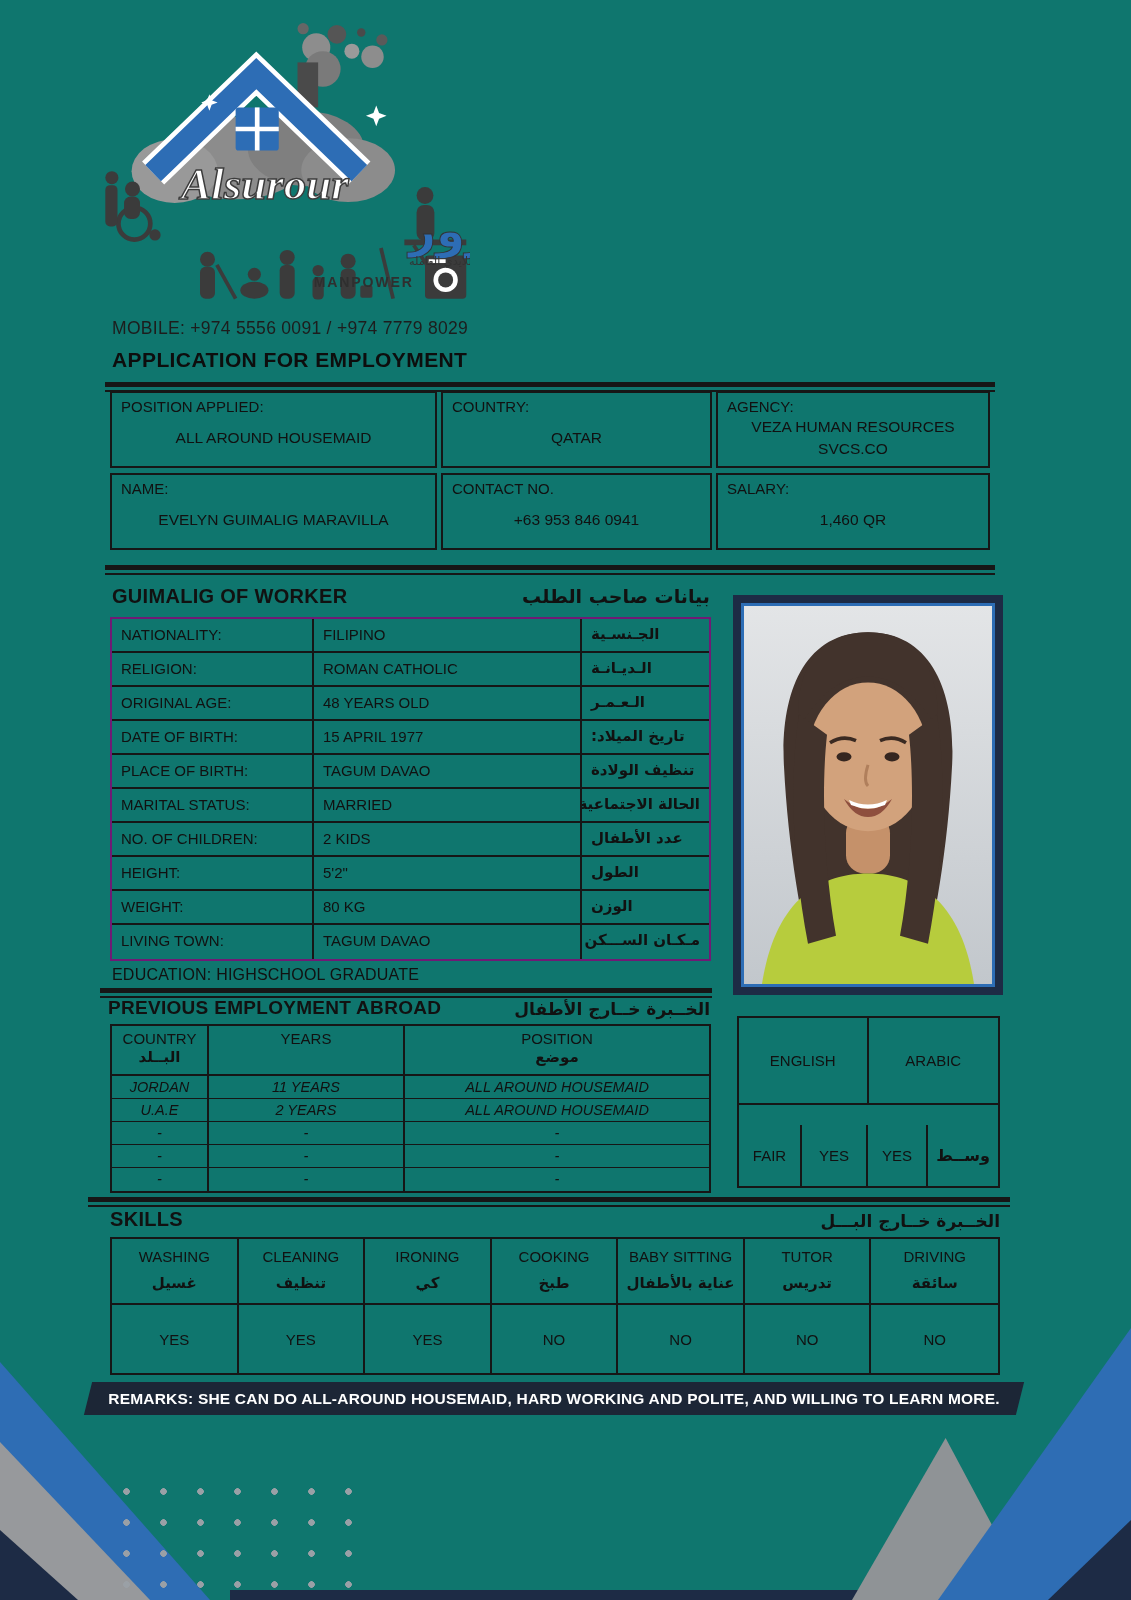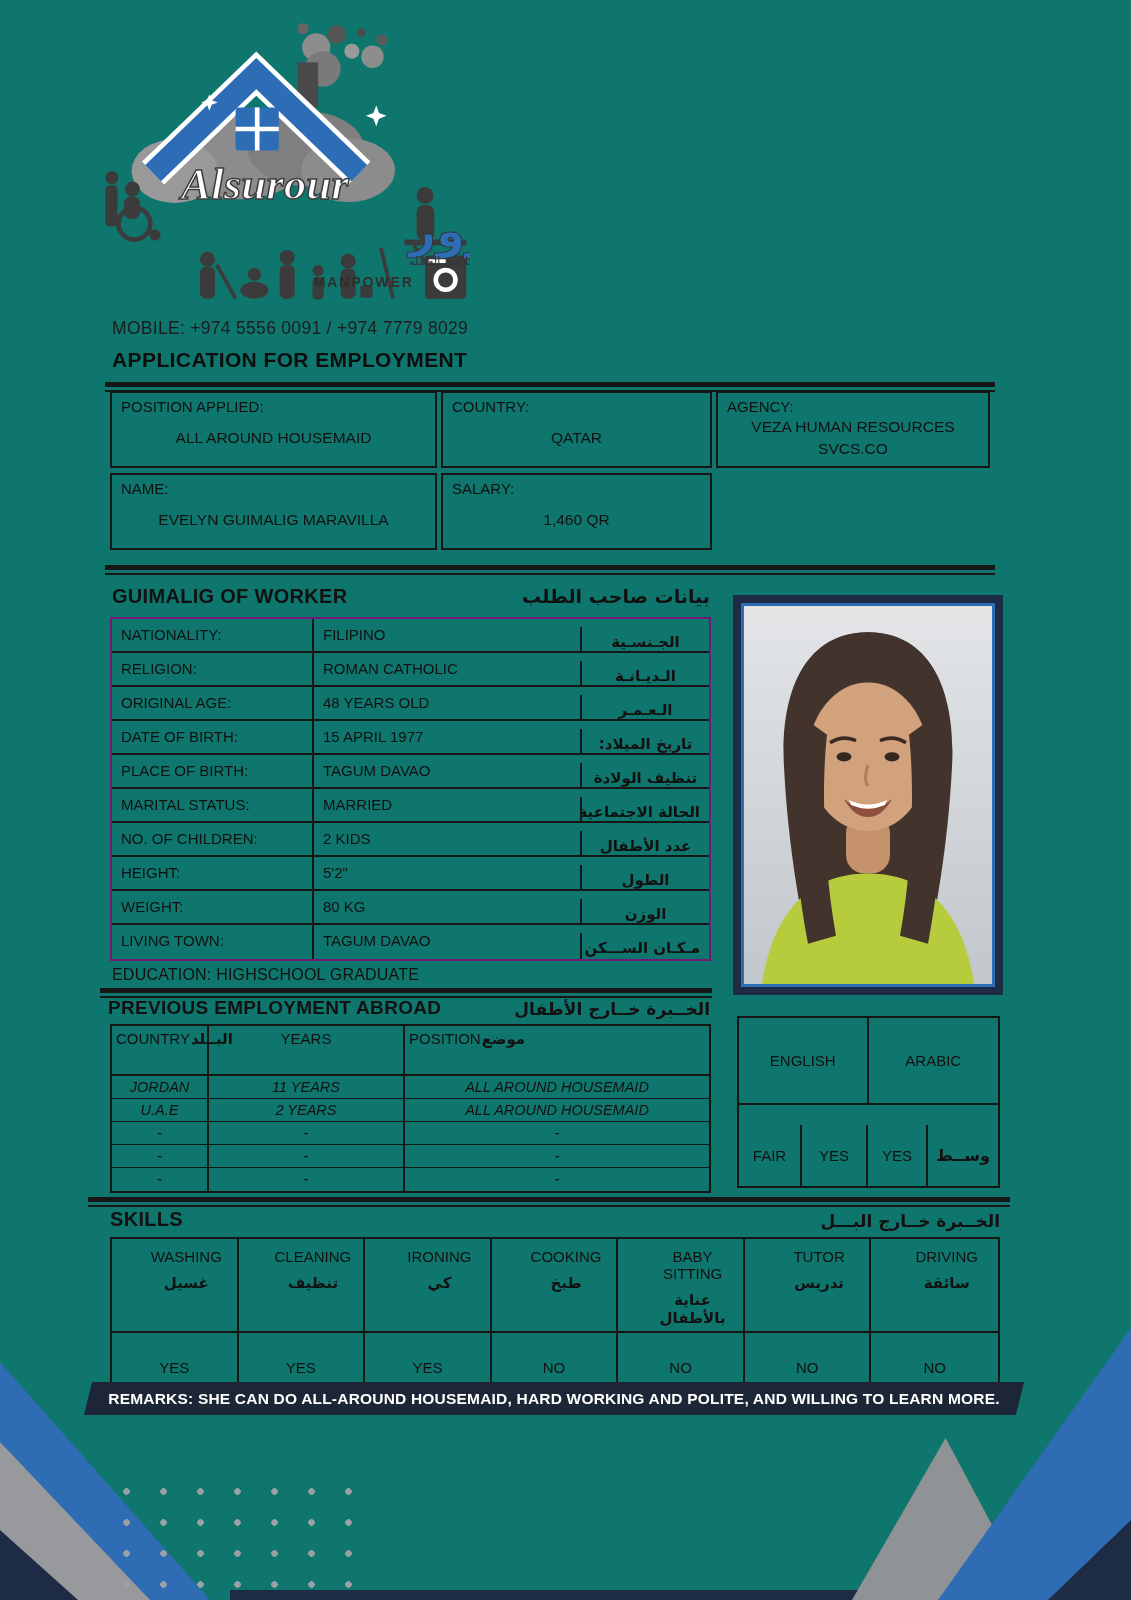--- a/index.html
+++ b/index.html
@@ -30,35 +30,35 @@
   .cell .val { flex:1; display:flex; flex-direction:column; align-items:center; justify-content:center; font-size:15.5px; text-align:center; line-height:1.45; }
 
   
   .det-title { position:absolute; left:112px; top:585px; font-size:20px; font-weight:800; letter-spacing:.3px; }
   .det-title-ar { position:absolute; left:440px; top:585px; width:270px; text-align:right; font-size:19px; font-weight:bold; }
   .dettable { position:absolute; left:110px; top:617px; width:601px; border:2px solid #701a75; }
   .drow { display:grid; grid-template-columns:200px 268px 129px; height:34px; border-bottom:2px solid #161616; }
   .drow:last-child { border-bottom:none; }
   .drow > div { padding:7px 9px; font-size:15px; overflow:hidden; white-space:nowrap; }
   .drow .dval { border-left:2px solid #161616; }
-  .drow .dar  { border-left:2px solid #161616; text-align:center; font-weight:bold; font-size:15px; padding-top:6px;margin-top:8px; }
+  .drow .dar  { border-left:2px solid #161616; text-align:left; font-weight:bold; font-size:15px; padding-top:6px; }
   .education { position:absolute; left:112px; top:966px; font-size:16px; letter-spacing:.2px; }
 
   
   .photo { position:absolute; left:733px; top:595px; width:270px; height:400px; border:8px solid #1d2b45; background:#1d2b45; }
   .photo-inner { width:100%; height:100%; border:3px solid #2d6db5; overflow:hidden; }
   .photo-inner svg { width:100%; height:100%; display:block; }
 
   
   .prev-title { position:absolute; left:108px; top:997px; font-size:19px; font-weight:800; letter-spacing:.3px; }
   .prev-title-ar { position:absolute; left:470px; top:999px; width:240px; text-align:right; font-size:17px; font-weight:bold; }
   .emptable { position:absolute; left:110px; top:1024px; width:601px; border:2px solid #161616; }
   .emp-head { display:grid; grid-template-columns:95px 196px 306px; border-bottom:2px solid #161616; min-height:50px; }
   .emp-head > div { padding:4px 4px 2px; text-align:center; font-size:15px; }
-  .emp-head .chh { display:flex; gap:1px; }
+  .emp-head .chh { display:flex; flex-direction:column; gap:1px; }
   .emp-head .ehar { font-weight:bold; font-size:15px; }
   .emp-head .cb, .emp-row .cb { border-left:2px solid #161616; }
   .emp-row { display:grid; grid-template-columns:95px 196px 306px; height:23px; border-bottom:1.5px solid #161616;font-style:italic; }
   .emp-row:last-child { border-bottom:none; }
   .emp-row > div { text-align:center; font-size:14.5px; padding-top:3px; }
 
   
   .langtable { position:absolute; left:737px; top:1016px; width:263px; height:172px; border:2.5px solid #161616; display:grid; grid-template-rows:85px 1fr; }
   .lt-top { display:grid; grid-template-columns:1fr 1fr; }
   .lt-top > div { display:flex; align-items:center; justify-content:center; font-size:15px; }
@@ -66,21 +66,21 @@
   .lt-bottom { display:grid; grid-template-columns:63px 66px 60px 1fr; border-top:2.5px solid #161616; }
   .lt-bottom > div { display:flex; align-items:center; justify-content:center; font-size:15px;margin-top:20px; }
   .lt-bottom > div:not(:last-child) { border-right:2.5px solid #161616; }
   .lt-bottom .lar { font-weight:bold; font-size:16px; }
 
   
   .skills-title { position:absolute; left:110px; top:1208px; font-size:20px; font-weight:800; letter-spacing:.3px; }
   .skills-title-ar { position:absolute; left:660px; top:1211px; width:340px; text-align:right; font-size:17px; font-weight:bold; }
   .skilltable { position:absolute; left:110px; top:1237px; width:890px; border:2.5px solid #161616; }
   .sk-head { display:grid; grid-template-columns:repeat(7,1fr); border-bottom:2px solid #161616; }
-  .sk-head > div { min-height:64px; padding:9px 4px 4px; text-align:center;margin-left:24px; }
+  .sk-head > div { min-height:64px; padding:9px 4px 4px; text-align:center; }
   .sk-head > div:not(:last-child) { border-right:2px solid #161616; }
   .sk-head .skl { display:block; font-size:15px; }
   .sk-head .ska { display:block; margin-top:9px; font-weight:bold; font-size:15px; }
   .sk-vals { display:grid; grid-template-columns:repeat(7,1fr); }
   .sk-vals > div { min-height:68px; display:flex; align-items:center; justify-content:center; font-size:15px; }
   .sk-vals > div:not(:last-child) { border-right:2px solid #161616; }
 
   
   .remarks { position:absolute; left:88px; top:1382px; width:932px; height:33px; }
   .remarks .bg { position:absolute; inset:0; background:#1c2636; transform:skewX(-14deg); }
@@ -189,20 +189,24 @@
       <div class="val">
         <span>VEZA HUMAN RESOURCES</span>
         <span>SVCS.CO</span>
       </div>
     </div>
     <div class="cell">
       <div class="lbl">NAME:</div>
       <div class="val">EVELYN GUIMALIG MARAVILLA</div>
     </div>
     <div class="cell">
+      <div class="lbl">CONTACT NO.</div>
+      <div class="val">+63 953 846 0941</div>
+    </div>
+    <div class="cell">
       <div class="lbl">SALARY:</div>
       <div class="val">1,460 QR</div>
     </div>
   </div>
 
   <div class="rule r2"></div>
 
   <div class="det-title">GUIMALIG OF WORKER</div>
   <div class="det-title-ar ar">بيانات صاحب الطلب</div>
 

